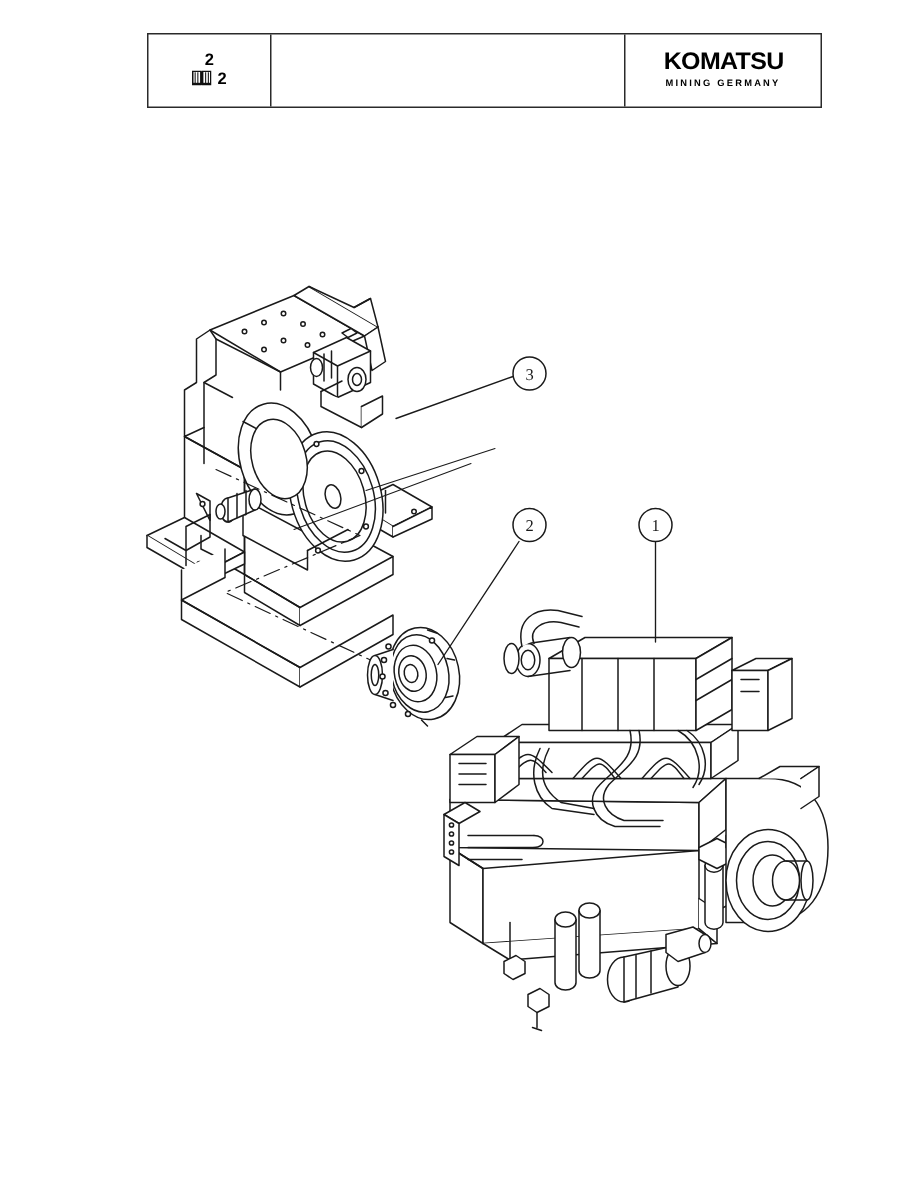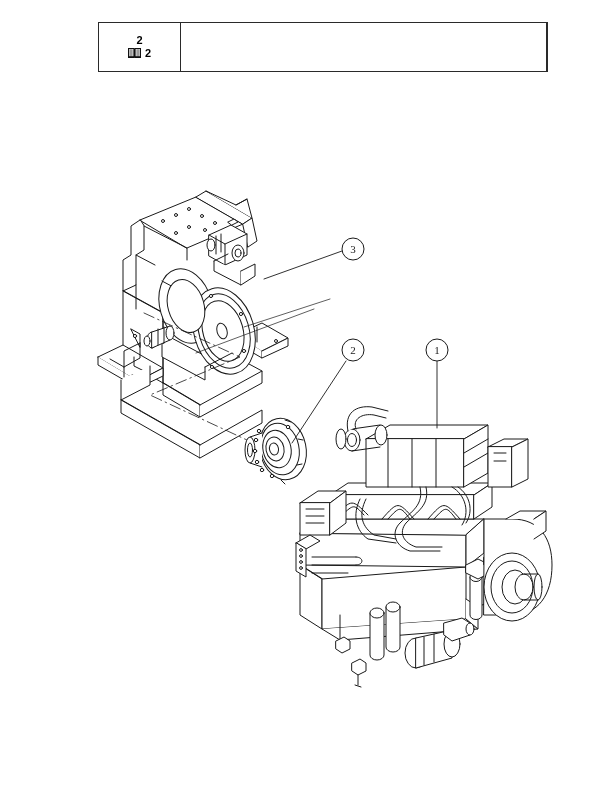--- a/index.html
+++ b/index.html
@@ -63,20 +63,24 @@
           </svg>
         </span>
         <span class="pg-no">2</span>
       </div>
     </div>
 
     <div class="hcell middle">
       <span></span>
     </div>
 
+    <div class="hcell right">
+      <div class="brand">KOMATSU</div>
+      <div class="brand-sub">MINING GERMANY</div>
+    </div>
 
   </div>
 
   <div class="drawing">
     <svg width="612" height="600" viewBox="0 0 612 600">
 
       <g fill="none" stroke="#1a1a1a" stroke-width="1" stroke-linejoin="round" stroke-linecap="round">
 
         <g>
 

